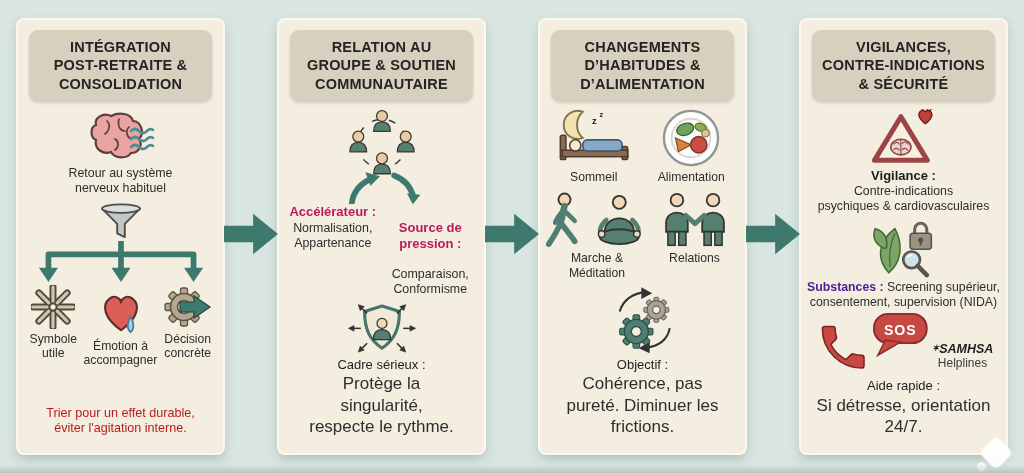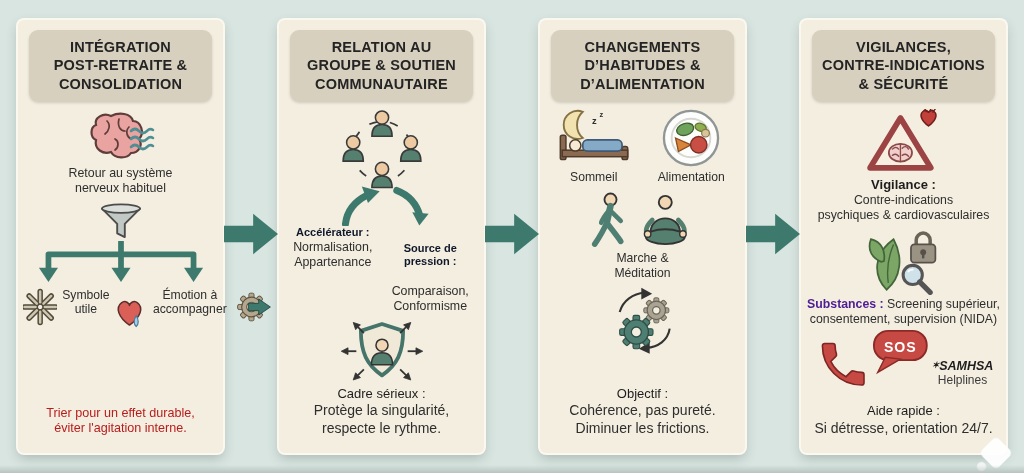--- a/index.html
+++ b/index.html
@@ -15,29 +15,29 @@
   .hdr{align-self:stretch;margin:4px 6px 8px;background:#d7d0be;border-radius:9px;
     padding:8px 3px;text-align:center;font-weight:bold;font-size:14.5px;
     letter-spacing:.2px;color:#242424;box-shadow:0 2px 3px rgba(0,0,0,.15)}
   .hline{display:block;line-height:1.26}
   .cap{font-size:12.4px;color:#2e2e2e;text-align:center;line-height:1.22;margin-top:3px}
   .lbl{font-size:12.2px;color:#2e2e2e;text-align:center;line-height:1.18;margin-top:3px}
   .bold{font-weight:bold;color:#4c1d95}
   .foot{margin-top:auto;margin-bottom:6px;text-align:center;line-height:1.25;padding:0 4px}
   .foot1{font-weight:normal;font-size:12.6px;color:#b91c1c;max-width:186px}
   .footh{font-weight:normal;font-size:13px;color:#1d1d1d}
-  .footb{font-size:14px;color:#2e2e2e}
+  .footb{font-size:17px;color:#2e2e2e}
   .w150{max-width:150px;margin:0 auto}
   .w165{max-width:165px;margin:0 auto}
   .triRow{display:flex;width:100%;margin-top:2px}
-  .tri{flex:1;display:flex;flex-direction:row;}
+  .tri{flex:1;display:flex;flex-direction:column;align-items:center}
   .tri.mid svg{margin-top:5px}
   .cols{display:flex;width:100%;margin-top:0}
   .col{flex:1;text-align:center;padding:0 2px}
-  .colh{font-weight:bold;font-size:11px;color:#0f172a;line-height:1.2}
+  .colh{font-weight:bold;font-size:13px;color:#be185d;line-height:1.2}
   .colb{font-size:12.4px;color:#2e2e2e;line-height:1.2;margin-top:1px}
   .cells{display:flex;width:100%}
   .cell{flex:1;display:flex;flex-direction:column;align-items:center}
   .vig{text-align:center;margin-top:2px;line-height:1.22}
   .vigh{font-weight:bold;font-size:13px;color:#1d1d1d}
   .vigb{font-size:12.3px;color:#2e2e2e}
   .subst{max-width:198px;text-align:center;font-size:12.3px;color:#2e2e2e;line-height:1.25;margin-top:2px}
   .phone-row{display:flex;justify-content:center;align-items:flex-start;margin-top:2px}
   .samhsa{margin-top:30px;text-align:center}
   .sam1{font-style:italic;font-weight:bold;font-size:12.5px;color:#1e1e1e;white-space:nowrap}
@@ -252,20 +252,34 @@
           <path d="M20,19 C25,24 29,28 32,31 M20,19 C15,25 12,29 11,33" stroke="#4e7f72" stroke-width="5" stroke-linecap="round" fill="none"></path>
           <circle cx="80" cy="11" r="7" fill="#f2d7b5" stroke="#333" stroke-width="2"></circle>
           <path d="M64,44 C64,23 96,23 96,44 Z" fill="#55806f" stroke="#333" stroke-width="2"></path>
           <path d="M66,30 C59,37 58,42 61,45 M94,30 C101,37 102,42 99,45" stroke="#55806f" stroke-width="5" stroke-linecap="round" fill="none"></path>
           <ellipse cx="80" cy="48" rx="21" ry="8" fill="#55806f" stroke="#333" stroke-width="2"></ellipse>
           <circle cx="61" cy="45" r="3.5" fill="#f2d7b5" stroke="#333" stroke-width="1.5"></circle>
           <circle cx="99" cy="45" r="3.5" fill="#f2d7b5" stroke="#333" stroke-width="1.5"></circle>
         </svg>
         <div class="lbl" style="max-width:80px">Marche &amp; Méditation</div>
       </div>
+      <div class="cell">
+        <svg width="76" height="56" viewBox="0 0 84 62">
+          <circle cx="22" cy="9" r="7" fill="#f2d7b5" stroke="#333" stroke-width="2"></circle>
+          <circle cx="62" cy="9" r="7" fill="#f2d7b5" stroke="#333" stroke-width="2"></circle>
+          <path d="M10,34 C10,19 34,19 34,34 L34,44 L10,44 Z" fill="#55806f" stroke="#333" stroke-width="2"></path>
+          <path d="M50,34 C50,19 74,19 74,34 L74,44 L50,44 Z" fill="#55806f" stroke="#333" stroke-width="2"></path>
+          <rect x="12" y="44" width="8" height="15" fill="#55806f" stroke="#333" stroke-width="1.7"></rect>
+          <rect x="24" y="44" width="8" height="15" fill="#55806f" stroke="#333" stroke-width="1.7"></rect>
+          <rect x="52" y="44" width="8" height="15" fill="#55806f" stroke="#333" stroke-width="1.7"></rect>
+          <rect x="64" y="44" width="8" height="15" fill="#55806f" stroke="#333" stroke-width="1.7"></rect>
+          <path d="M32,26 L42,35 M52,26 L42,35" stroke="#55806f" stroke-width="5.5" stroke-linecap="round" fill="none"></path>
+        </svg>
+        <div class="lbl">Relations</div>
+      </div>
     </div>
 
     <svg width="70" height="72" viewBox="0 0 84 84" style="margin-top:6px">
       <path d="M14,30 C18,16 30,8 44,7" fill="none" stroke="#333" stroke-width="2.5"></path>
       <polygon points="40,1 53,8 40,15" fill="#333"></polygon>
       <path d="M74,50 C72,64 60,72 46,73" fill="none" stroke="#333" stroke-width="2.5"></path>
       <polygon points="50,66 37,74 50,80" fill="#333"></polygon>
       <g transform="translate(58,28)">
         <g fill="#a9a393" stroke="#6a6456" stroke-width="1.2">
           <rect x="-3" y="-15" width="6" height="6" rx="1.5"></rect>

